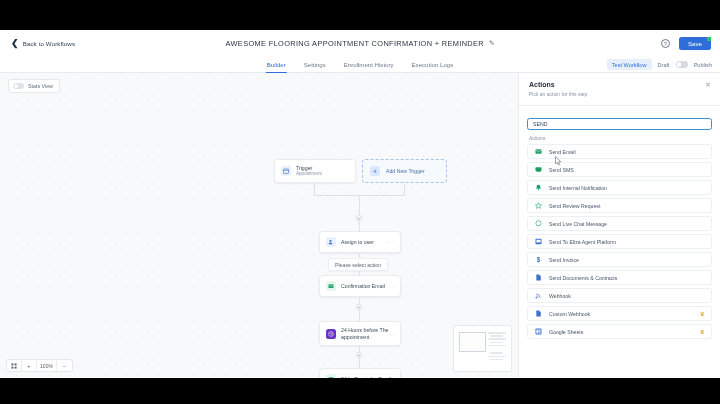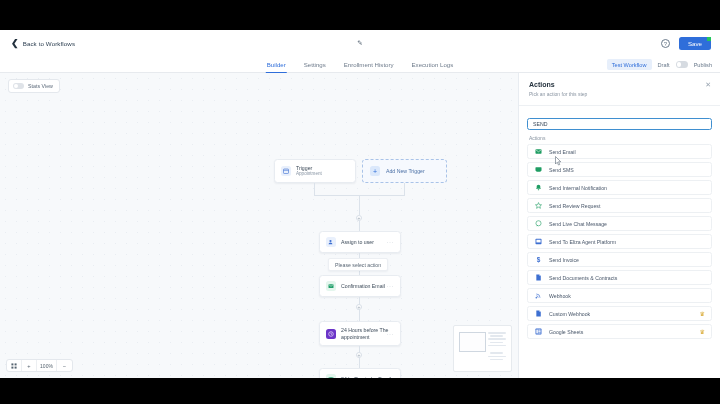--- a/index.html
+++ b/index.html
@@ -241,20 +241,21 @@
   <div class="letterbox-top"></div>
   <div class="letterbox-bottom"></div>
 
   <div class="header">
     <div class="back-btn">
       <span class="back-chevron">❮</span>
       <span>Back to Workflows</span>
     </div>
 
     <div class="title-wrap">
+      <span class="wf-title">AWESOME FLOORING APPOINTMENT CONFIRMATION + REMINDER</span>
       <span class="edit-pencil">✎</span>
     </div>
 
     <div class="header-right">
       <div class="help-icon">?</div>
       <button class="save-btn">Save</button>
     </div>
   </div>
 
   <div class="tabbar">

